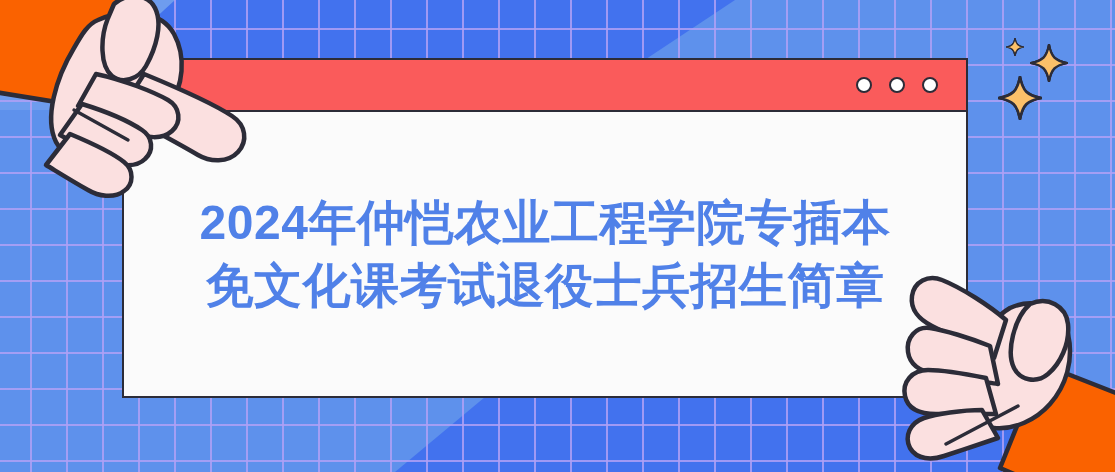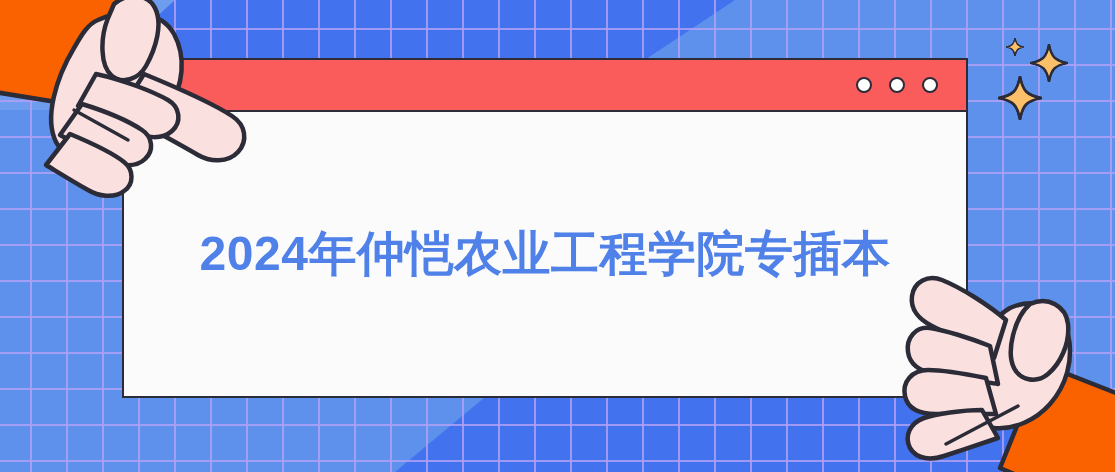--- a/index.html
+++ b/index.html
@@ -181,20 +181,21 @@
   <div class="card">
     <div class="card-titlebar">
       <div class="dots">
         <span class="dot"></span>
         <span class="dot"></span>
         <span class="dot"></span>
       </div>
     </div>
     <div class="card-body">
       <div class="headline">2024年仲恺农业工程学院专插本</div>
+      <div class="headline">免文化课考试退役士兵招生简章</div>
     </div>
   </div>
 
   <div class="hand hand-tl">
     <svg width="290" height="220" viewBox="0 0 290 220" aria-hidden="true">
       <g stroke="#2c2c38" stroke-width="4.5" stroke-linejoin="round" stroke-linecap="round">
 
         <path d="M-60 -10 L150 10 L128 128 L-70 96 Z" fill="#fa6200" stroke="#2c2c38"></path>
 
         <path d="M120 38

